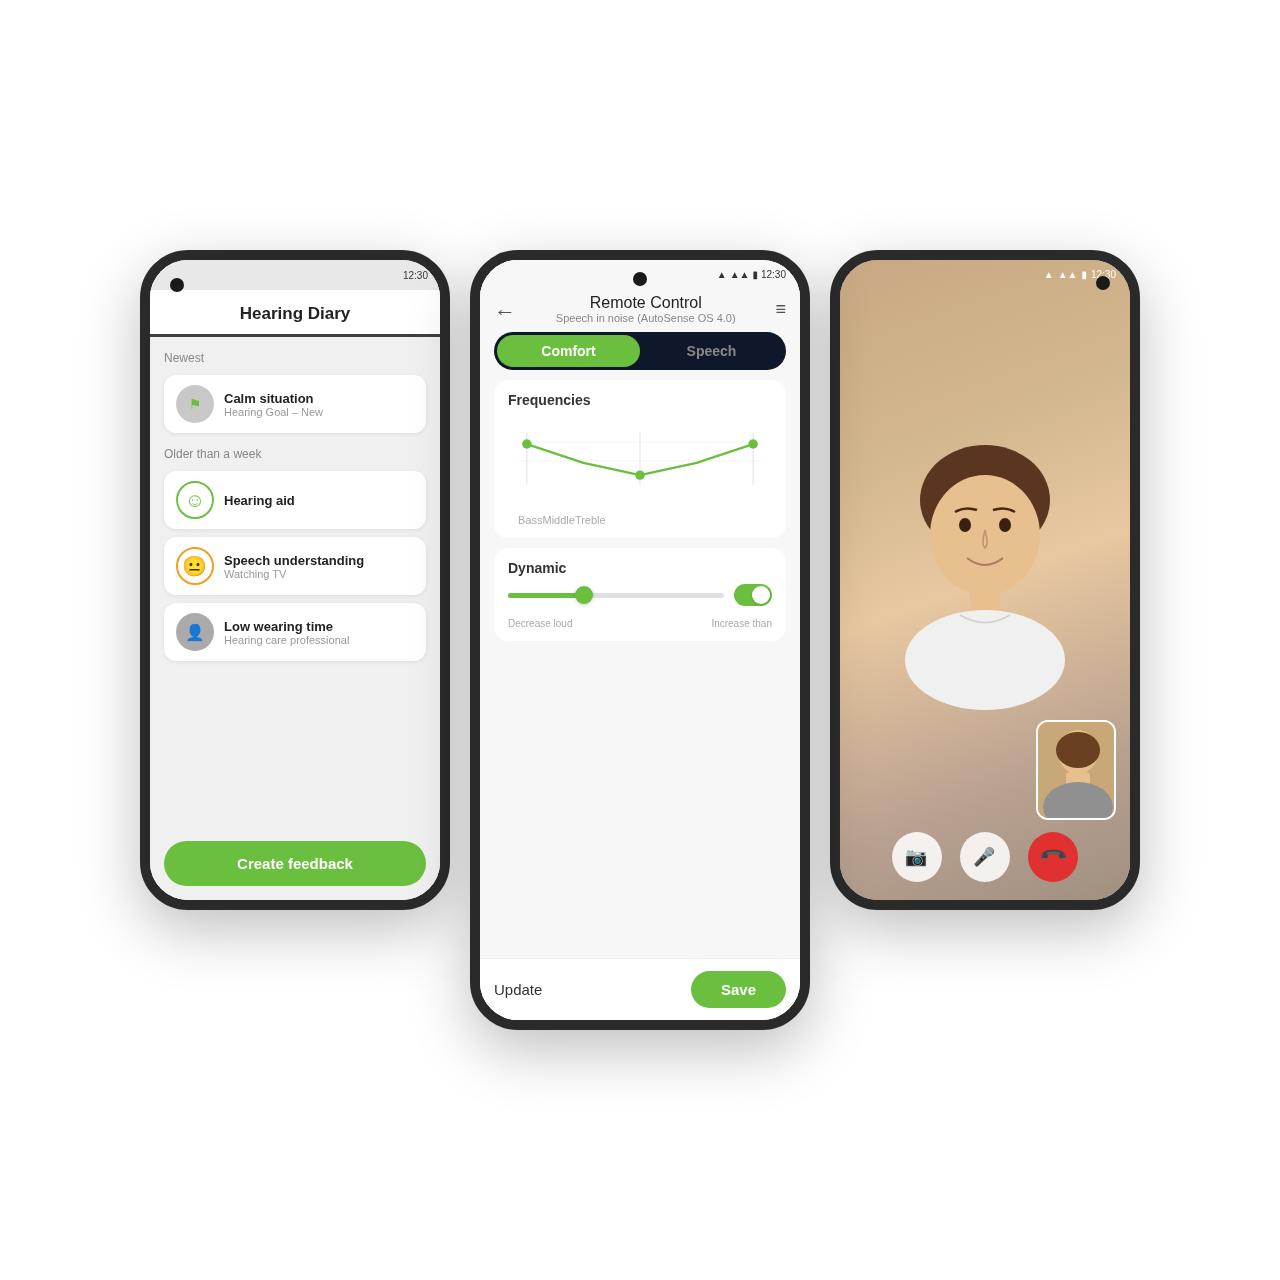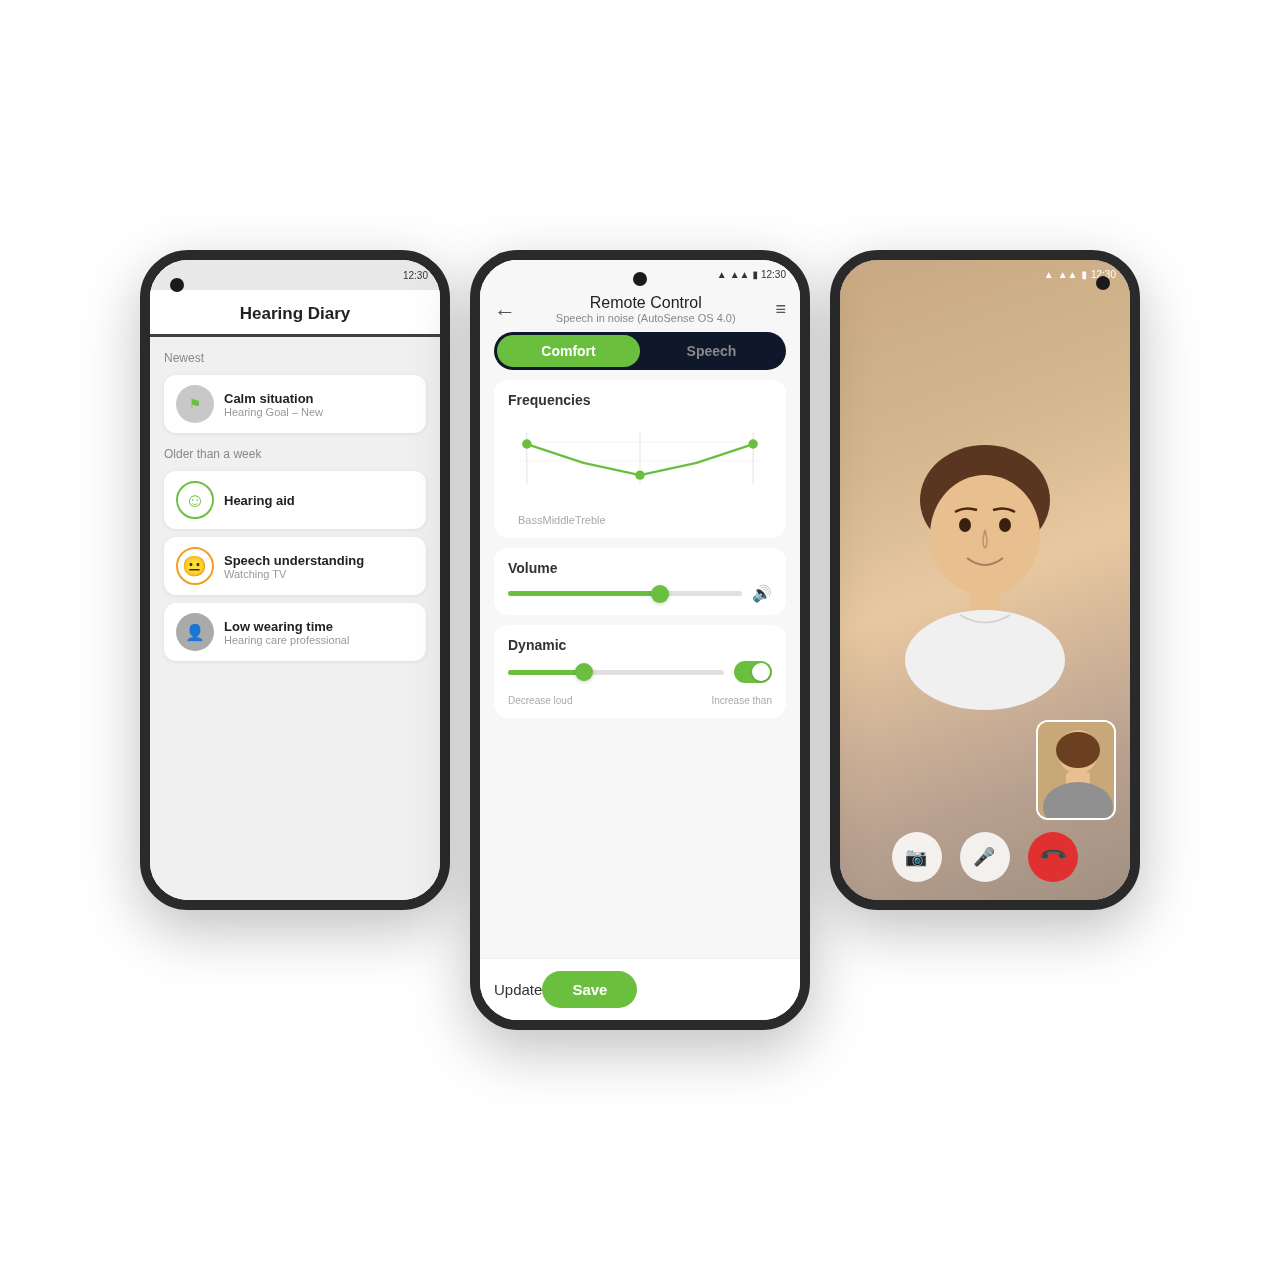--- a/index.html
+++ b/index.html
@@ -385,20 +385,21 @@
       margin-top: 12px;
     }
 
     
     .rc-footer {
       background: #fff;
       border-top: 1px solid #eee;
       padding: 12px 14px;
       display: flex;
       align-items: center;
+      justify-content: space-between;
     }
 
     .update-label {
       font-size: 15px;
       font-weight: 500;
       color: #333;
     }
 
     .btn-save {
       background: #6bbf3e;
@@ -558,20 +559,23 @@
 
         <div class="diary-item">
           <div class="diary-avatar dark-face">👤</div>
           <div class="diary-text">
             <div class="name">Low wearing time</div>
             <div class="sub">Hearing care professional</div>
           </div>
         </div>
       </div>
 
+      <div class="footer">
+        <button class="btn-create-feedback">Create feedback</button>
+      </div>
     </div>
   </div>
 
   <div class="phone phone-center">
     <div class="screen">
       <div class="punch-hole"></div>
 
       <div class="status-bar">
         <div class="status-icons">
           <span>▲</span>
@@ -613,30 +617,20 @@
             <circle cx="140" cy="55" r="5" fill="#6bbf3e"></circle>
             <circle cx="260" cy="22" r="5" fill="#6bbf3e"></circle>
           </svg>
           <div class="freq-labels">
             <span>Bass</span>
             <span>Middle</span>
             <span>Treble</span>
           </div>
         </div>
 
-        <div class="rc-section">
-          <div class="section-title">Volume</div>
-          <div class="slider-row">
-            <div class="slider-track">
-              <div class="slider-fill" style="width: 65%;"></div>
-              <div class="slider-thumb" style="left: calc(65% - 9px);"></div>
-            </div>
-            <span class="slider-icon">🔊</span>
-          </div>
-        </div>
 
 
 
         <div class="dynamic-section">
           <div class="section-title">Dynamic</div>
           <div class="dynamic-slider-row">
             <div class="dynamic-track" style="flex:1; margin-right:10px;">
               <div class="dynamic-fill-left" style="width:35%;"></div>
               <div class="slider-thumb" style="left:calc(35% - 9px); background:#6bbf3e; position:absolute; top:50%; transform:translateY(-50%); width:18px; height:18px; border-radius:50%; box-shadow:0 1px 4px rgba(0,0,0,0.2);"></div>
             </div>

